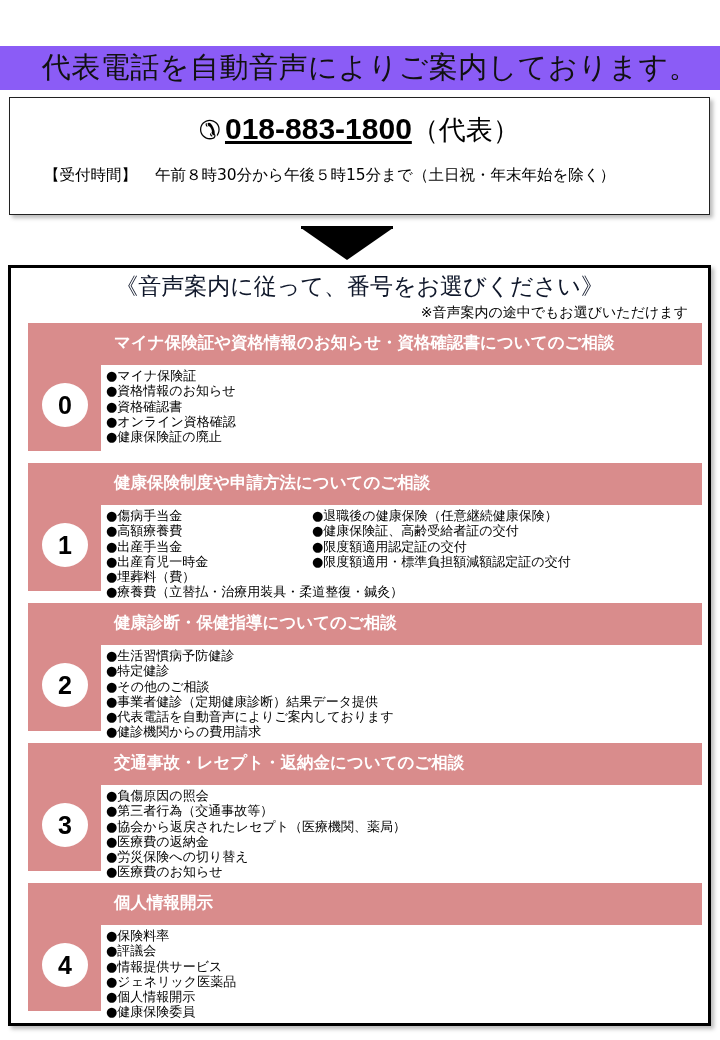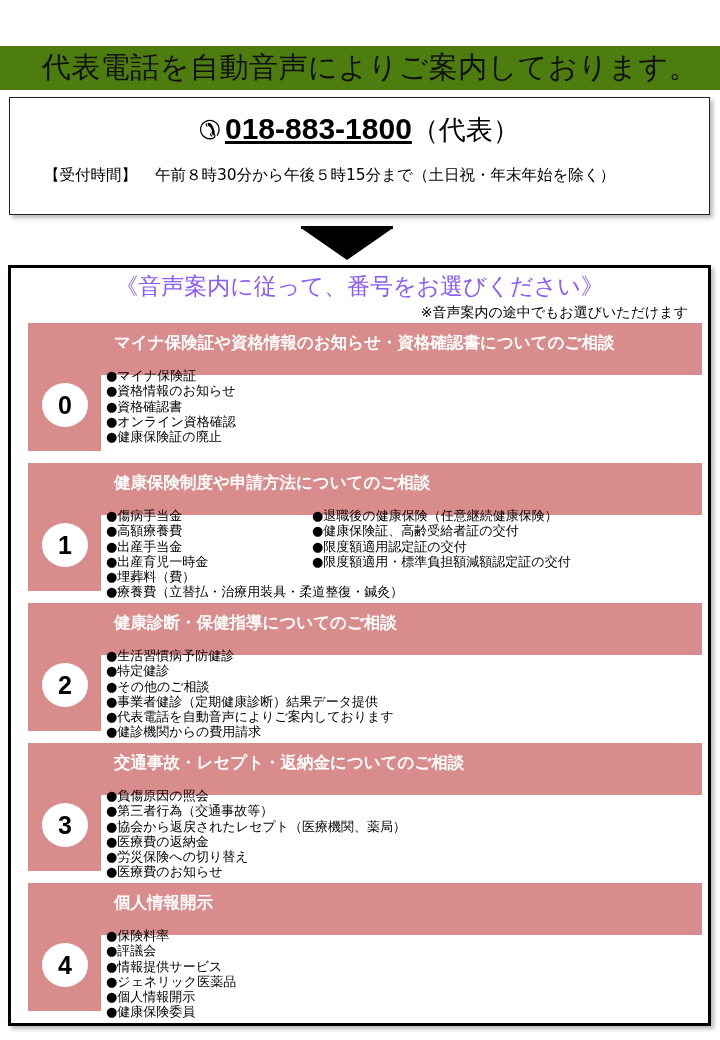--- a/index.html
+++ b/index.html
@@ -1,36 +1,36 @@
 <!DOCTYPE html>
 <html><head>
 <meta charset="utf-8">
 <style>
   html,body{margin:0;padding:0;background:#fff;}
   body{width:720px;height:1040px;position:relative;overflow:hidden;
        font-family:"DejaVu Sans","Liberation Sans",sans-serif;color:#000;}
   .banner{position:absolute;left:0;top:46px;width:720px;height:44px;
-          background:#4d7c0f;display:flex;align-items:center;justify-content:center;}
+          background:#8b5cf6;display:flex;align-items:center;justify-content:center;}
   .banner span{font-size:29px;letter-spacing:0.5px;color:#111;padding-left:20px;}
   .phone-box{position:absolute;left:9px;top:97px;width:701px;height:118px;
              border:1px solid #222;background:#fff;box-shadow:3px 3px 4px #bbb;box-sizing:border-box;}
   .phone-line{position:absolute;top:14px;left:0;width:100%;text-align:center;font-size:27px;}
   .phone-line .num{font-family:"Liberation Sans",sans-serif;font-weight:bold;font-size:30px;text-decoration:underline;}
   .phone-line .tel-icon{display:inline-block;font-size:26px;margin-right:4px;transform:scaleX(-1);}
   .hours{position:absolute;top:67px;left:34px;font-size:15.5px;}
   .hours .lbl{margin-right:18px;}
   .arrow{position:absolute;left:301px;top:228px;width:0;height:0;
          border-left:46px solid transparent;border-right:46px solid transparent;border-top:32px solid #000;}
   .arrow::before{content:"";position:absolute;left:-46px;top:-34px;width:92px;height:3px;background:#000;}
   .panel{position:absolute;left:8px;top:265px;width:703px;height:761px;border:3px solid #000;
          box-sizing:border-box;background:#fff;box-shadow:3px 3px 4px #bbb;}
-  .guide-title{position:absolute;top:3px;left:0;width:100%;text-align:center;color:#8b5cf6;font-size:23px;}
+  .guide-title{position:absolute;top:3px;left:0;width:100%;text-align:center;color:#0f172a;font-size:23px;}
   .guide-note{position:absolute;top:36px;right:20px;font-size:14px;}
   .sec{position:absolute;left:17px;width:674px;height:125px;}
-  .sec .head{position:absolute;left:0;top:0;width:100%;height:52px;background:#d98c8c;}
+  .sec .head{position:absolute;left:0;top:0;width:100%;height:42px;background:#d98c8c;}
   .sec .head span{position:absolute;left:86px;top:9px;color:#fff;font-weight:bold;font-size:16.5px;}
   .sec .side{position:absolute;left:0;top:42px;width:73px;height:86px;background:#d98c8c;}
   .num-circle{position:absolute;left:14px;top:60px;width:46px;height:44px;border-radius:50%;
               background:#fff;display:flex;align-items:center;justify-content:center;
               font-family:"Liberation Sans",sans-serif;font-weight:bold;font-size:25px;}
   .items{position:absolute;left:78px;top:45px;font-size:13px;line-height:15.3px;white-space:nowrap;}
   .items2{position:absolute;left:252px;top:45px;font-size:13px;line-height:15.3px;white-space:nowrap;margin-left:32px;}
   .items div,.items2 div{height:15.3px;}
 </style>
 </head>

